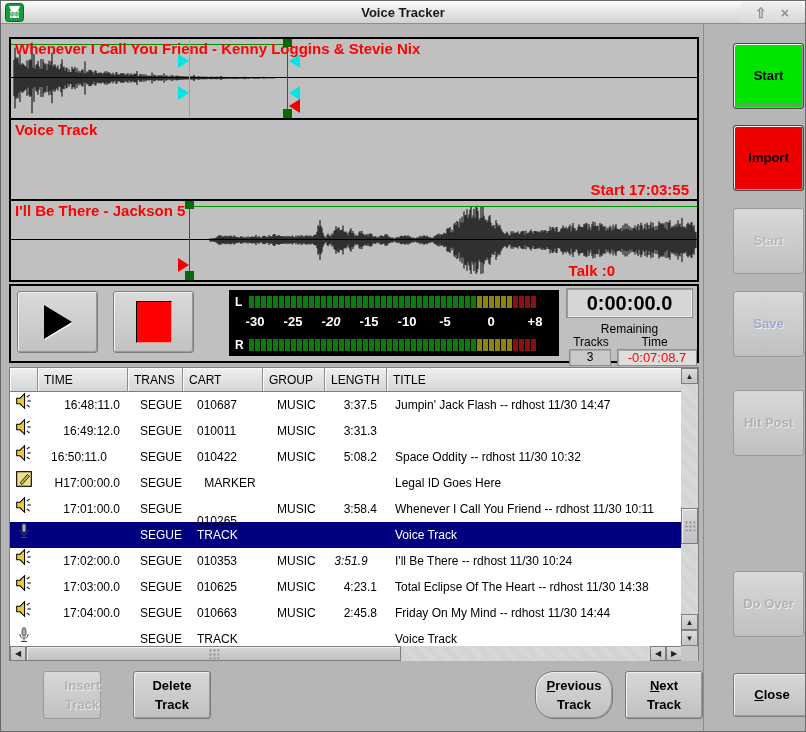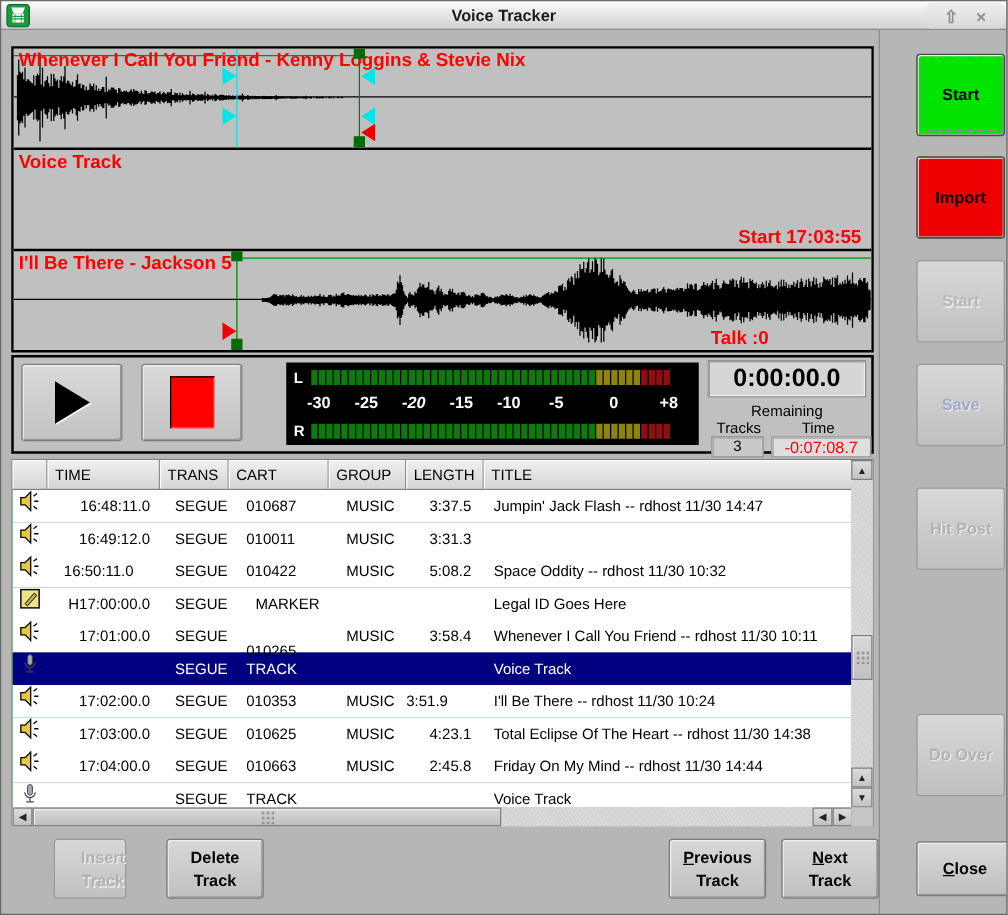--- a/index.html
+++ b/index.html
@@ -75,21 +75,21 @@
   .btn-start{left:712px;top:42px;width:71px;height:66px;background:#00e400;border:1px solid #4a4a4a;}
   .btn-start .focusring{position:absolute;inset:3px;border:1px dotted #c060c0;border-radius:2px;}
   .btn-import{left:712px;top:124px;width:71px;height:66px;background:#ee0000;border:1px solid #4a4a4a;}
   .btn-start2{left:712px;top:207px;width:71px;height:66px;}
   .btn-save{left:712px;top:290px;width:71px;height:66px;}
   .btn-hitpost{left:712px;top:389px;width:71px;height:66px;}
   .btn-doover{left:712px;top:570px;width:71px;height:66px;}
   .btn-close{left:712px;top:672px;width:78px;height:44px;}
   .btn-insert{left:22px;top:670px;width:58px;height:48px;justify-content:flex-end;}
   .btn-delete{left:112px;top:670px;width:78px;height:48px;}
-  .btn-prev{left:514px;top:670px;width:78px;height:48px;}
+  .btn-prev{left:514px;top:670px;width:78px;height:48px;border-radius:19px;}
   .btn-next{left:604px;top:670px;width:78px;height:48px;}
   u{text-decoration:underline;}
 </style>
 </head>
 <body>
 
 <div class="window">
 
   <div class="titlebar">
     <span class="app-icon">
@@ -383,21 +383,21 @@
           <div class="tcell ic-cell" style="width: 28px;">
             <span><svg width="18" height="18" viewBox="0 0 16 16">
                 <polygon points="1.5,5.5 4.5,5.5 8.5,1.5 8.5,14.5 4.5,10.5 1.5,10.5" fill="#e8c93c" stroke="#000" stroke-width="0.9"></polygon>
                 <path d="M10.5,4.5 L13,2.5 M11,8 H14 M10.5,11.5 L13,13.5" stroke="#000" stroke-width="0.9" fill="none"></path>
               </svg></span>
           </div>
           <div class="tcell" style="width: 90px; text-align: right; padding: 0px 8px 0px 0px;">17:02:00.0</div>
           <div class="tcell" style="width: 55px; text-align: left; padding: 0px 0px 0px 12px;">SEGUE</div>
           <div class="tcell" style="width: 80px; text-align: left; padding: 0px 0px 0px 14px;">010353</div>
           <div class="tcell" style="width: 62px; text-align: left; padding: 0px 0px 0px 14px;">MUSIC</div>
-          <div class="tcell" style="width: 62px; text-align: left; padding: 0px 10px 0px 0px;">3:51.9</div>
+          <div class="tcell" style="width: 62px; text-align: center; padding: 0px 10px 0px 0px; font-style: italic;">3:51.9</div>
           <div class="tcell" style="width: 295px; text-align: left; padding: 0px 0px 0px 8px;">I'll Be There -- rdhost 11/30 10:24</div>
         </div>
         <div class="trow">
           <div class="tcell ic-cell" style="width: 28px;">
             <span><svg width="18" height="18" viewBox="0 0 16 16">
                 <polygon points="1.5,5.5 4.5,5.5 8.5,1.5 8.5,14.5 4.5,10.5 1.5,10.5" fill="#e8c93c" stroke="#000" stroke-width="0.9"></polygon>
                 <path d="M10.5,4.5 L13,2.5 M11,8 H14 M10.5,11.5 L13,13.5" stroke="#000" stroke-width="0.9" fill="none"></path>
               </svg></span>
           </div>
           <div class="tcell" style="width: 90px; text-align: right; padding: 0px 8px 0px 0px;">17:03:00.0</div>

